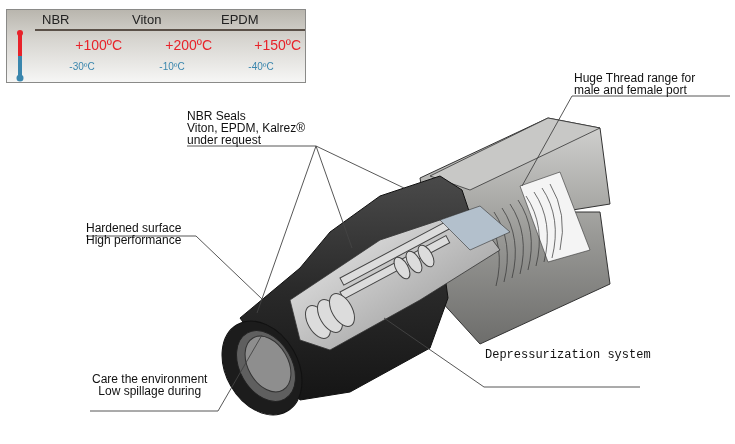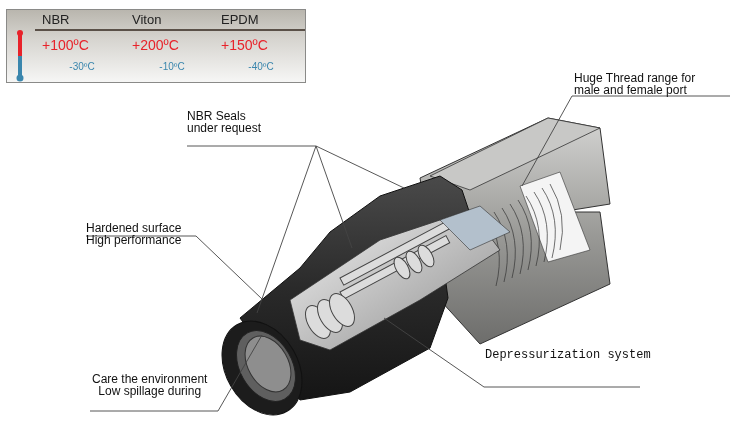--- a/index.html
+++ b/index.html
@@ -2,21 +2,21 @@
 <html><head>
 <meta charset="utf-8">
 <style>
   html, body { margin:0; padding:0; background:#ffffff; }
   body { width:735px; height:444px; position:relative; overflow:hidden;
          font-family:"Liberation Sans", sans-serif; }
   #temp-table { position:absolute; left:6px; top:9px; width:300px; height:74px;
     border:1px solid #8a8a88; box-sizing:border-box;
     background:linear-gradient(#b9b6ae 0%, #d6d4cf 40%, #f6f6f5 100%); }
   #temp-table .hdr { position:absolute; top:2px; font-size:13px; color:#222; width:80px; }
-  #temp-table .hi { position:absolute; top:27px; font-size:14px; color:#e8222a; text-align:left; width:80px; }
+  #temp-table .hi { position:absolute; top:27px; font-size:14px; color:#e8222a; text-align:right; width:80px; }
   #temp-table .lo { position:absolute; top:51px; font-size:10px; color:#3a86ad; text-align:center; width:80px; }
   #temp-table .rule { position:absolute; left:28px; right:0; top:19px; height:2px; background:#5a5048; }
   .c0 { left:35px; } .c1 { left:125px; } .c2 { left:214px; }
   #thermo { position:absolute; left:8px; top:20px; width:10px; height:52px; }
   .label { position:absolute; font-size:12px; line-height:12px; color:#111; white-space:nowrap; }
   svg.diagram { position:absolute; left:0; top:0; }
 </style>
 </head>
 <body>
 
@@ -102,20 +102,21 @@
     <line x1="316" y1="146" x2="404" y2="188"></line>
     <polyline points="730,96 572,96 522,186"></polyline>
     <polyline points="86,236 196,236 262,299"></polyline>
     <polyline points="90,411 218,411 262,335"></polyline>
     <polyline points="640,387 484,387 384,318"></polyline>
   </g>
 </svg>
 
 <div class="label" style="left:187px; top:110px;">
   <div>NBR Seals</div>
+  <div>Viton, EPDM, Kalrez®</div>
   <div>under request</div>
 </div>
 <div class="label" style="left:574px; top:72px;">
   <div>Huge Thread range for</div>
   <div>male and female port</div>
 </div>
 <div class="label" style="left:86px; top:222px;">
   <div>Hardened surface</div>
   <div>High performance</div>
 </div>

